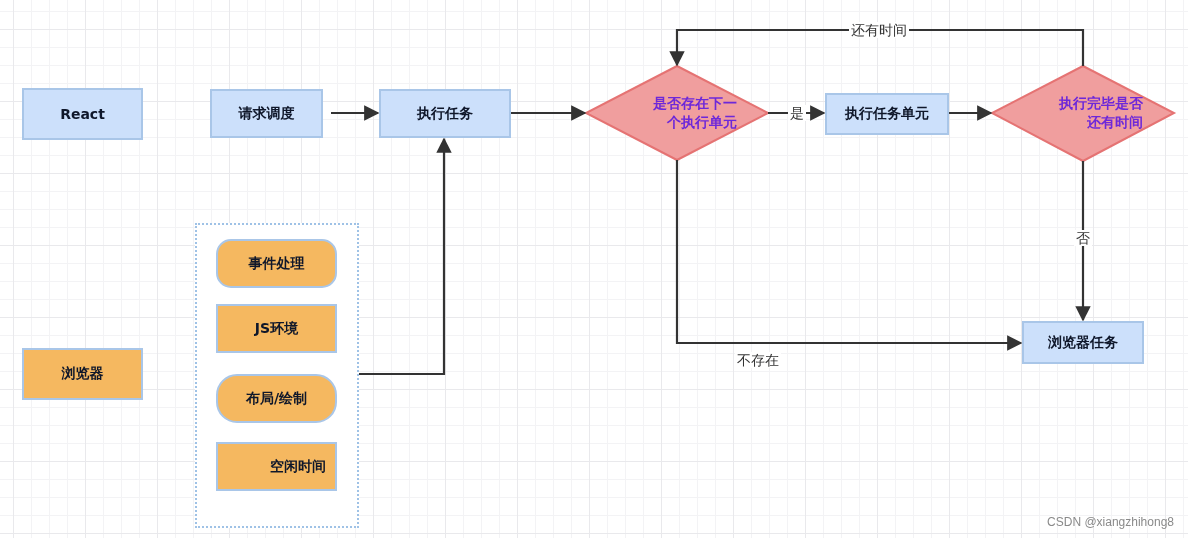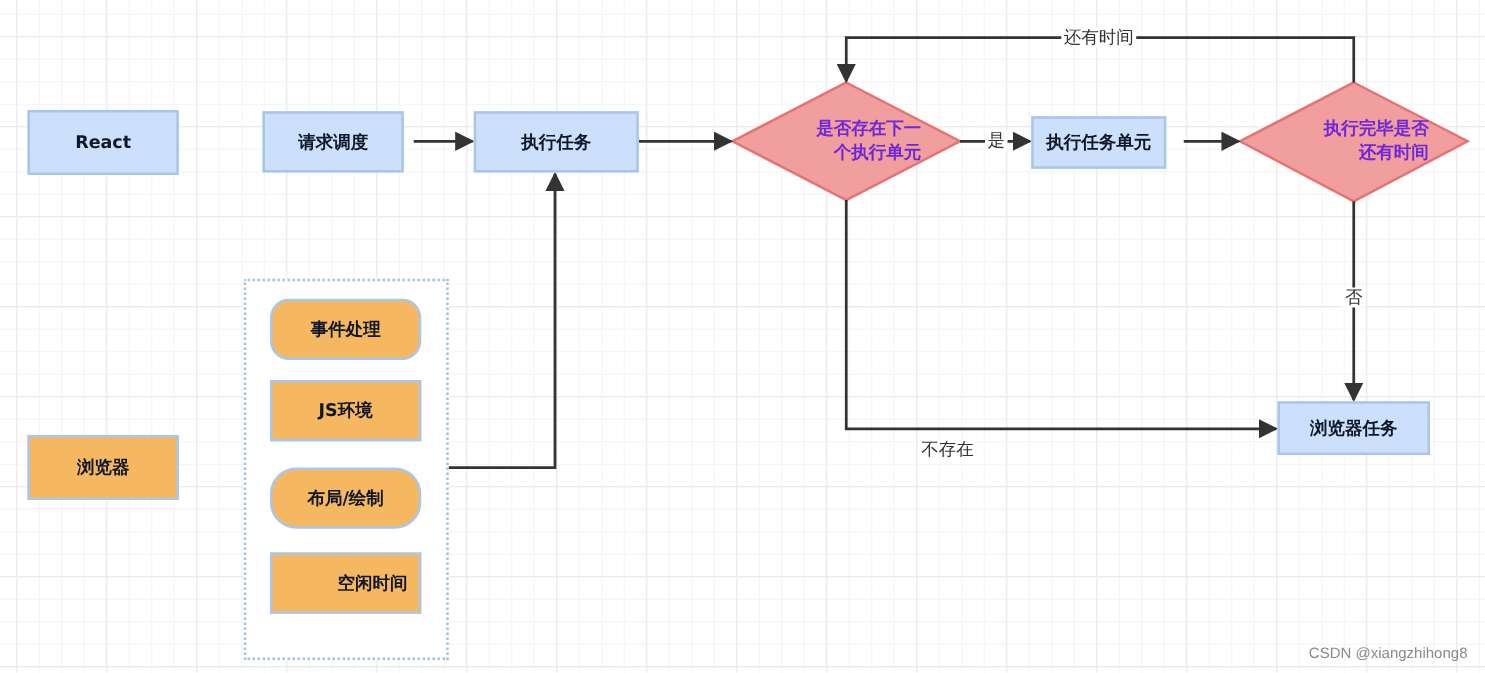--- a/index.html
+++ b/index.html
@@ -87,21 +87,21 @@
 </div>
 <div class="node blue" style="left:379px; top:89px; width:132px; height:49px;">
   <span>执行任务</span>
 </div>
 
 <div class="diamond-text" style="left:617px; top:94px; width:120px;">
   <div>是否存在下一</div>
   <div>个执行单元</div>
 </div>
 
-<div class="node blue" style="left:825px; top:93px; width:108px; height:42px;">
+<div class="node blue" style="left:825px; top:93px; width:124px; height:42px;">
   <span>执行任务单元</span>
 </div>
 
 <div class="diamond-text" style="left:1023px; top:94px; width:120px;">
   <div>执行完毕是否</div>
   <div>还有时间</div>
 </div>
 
 <div class="node blue" style="left:1022px; top:321px; width:122px; height:43px;">
   <span>浏览器任务</span>

